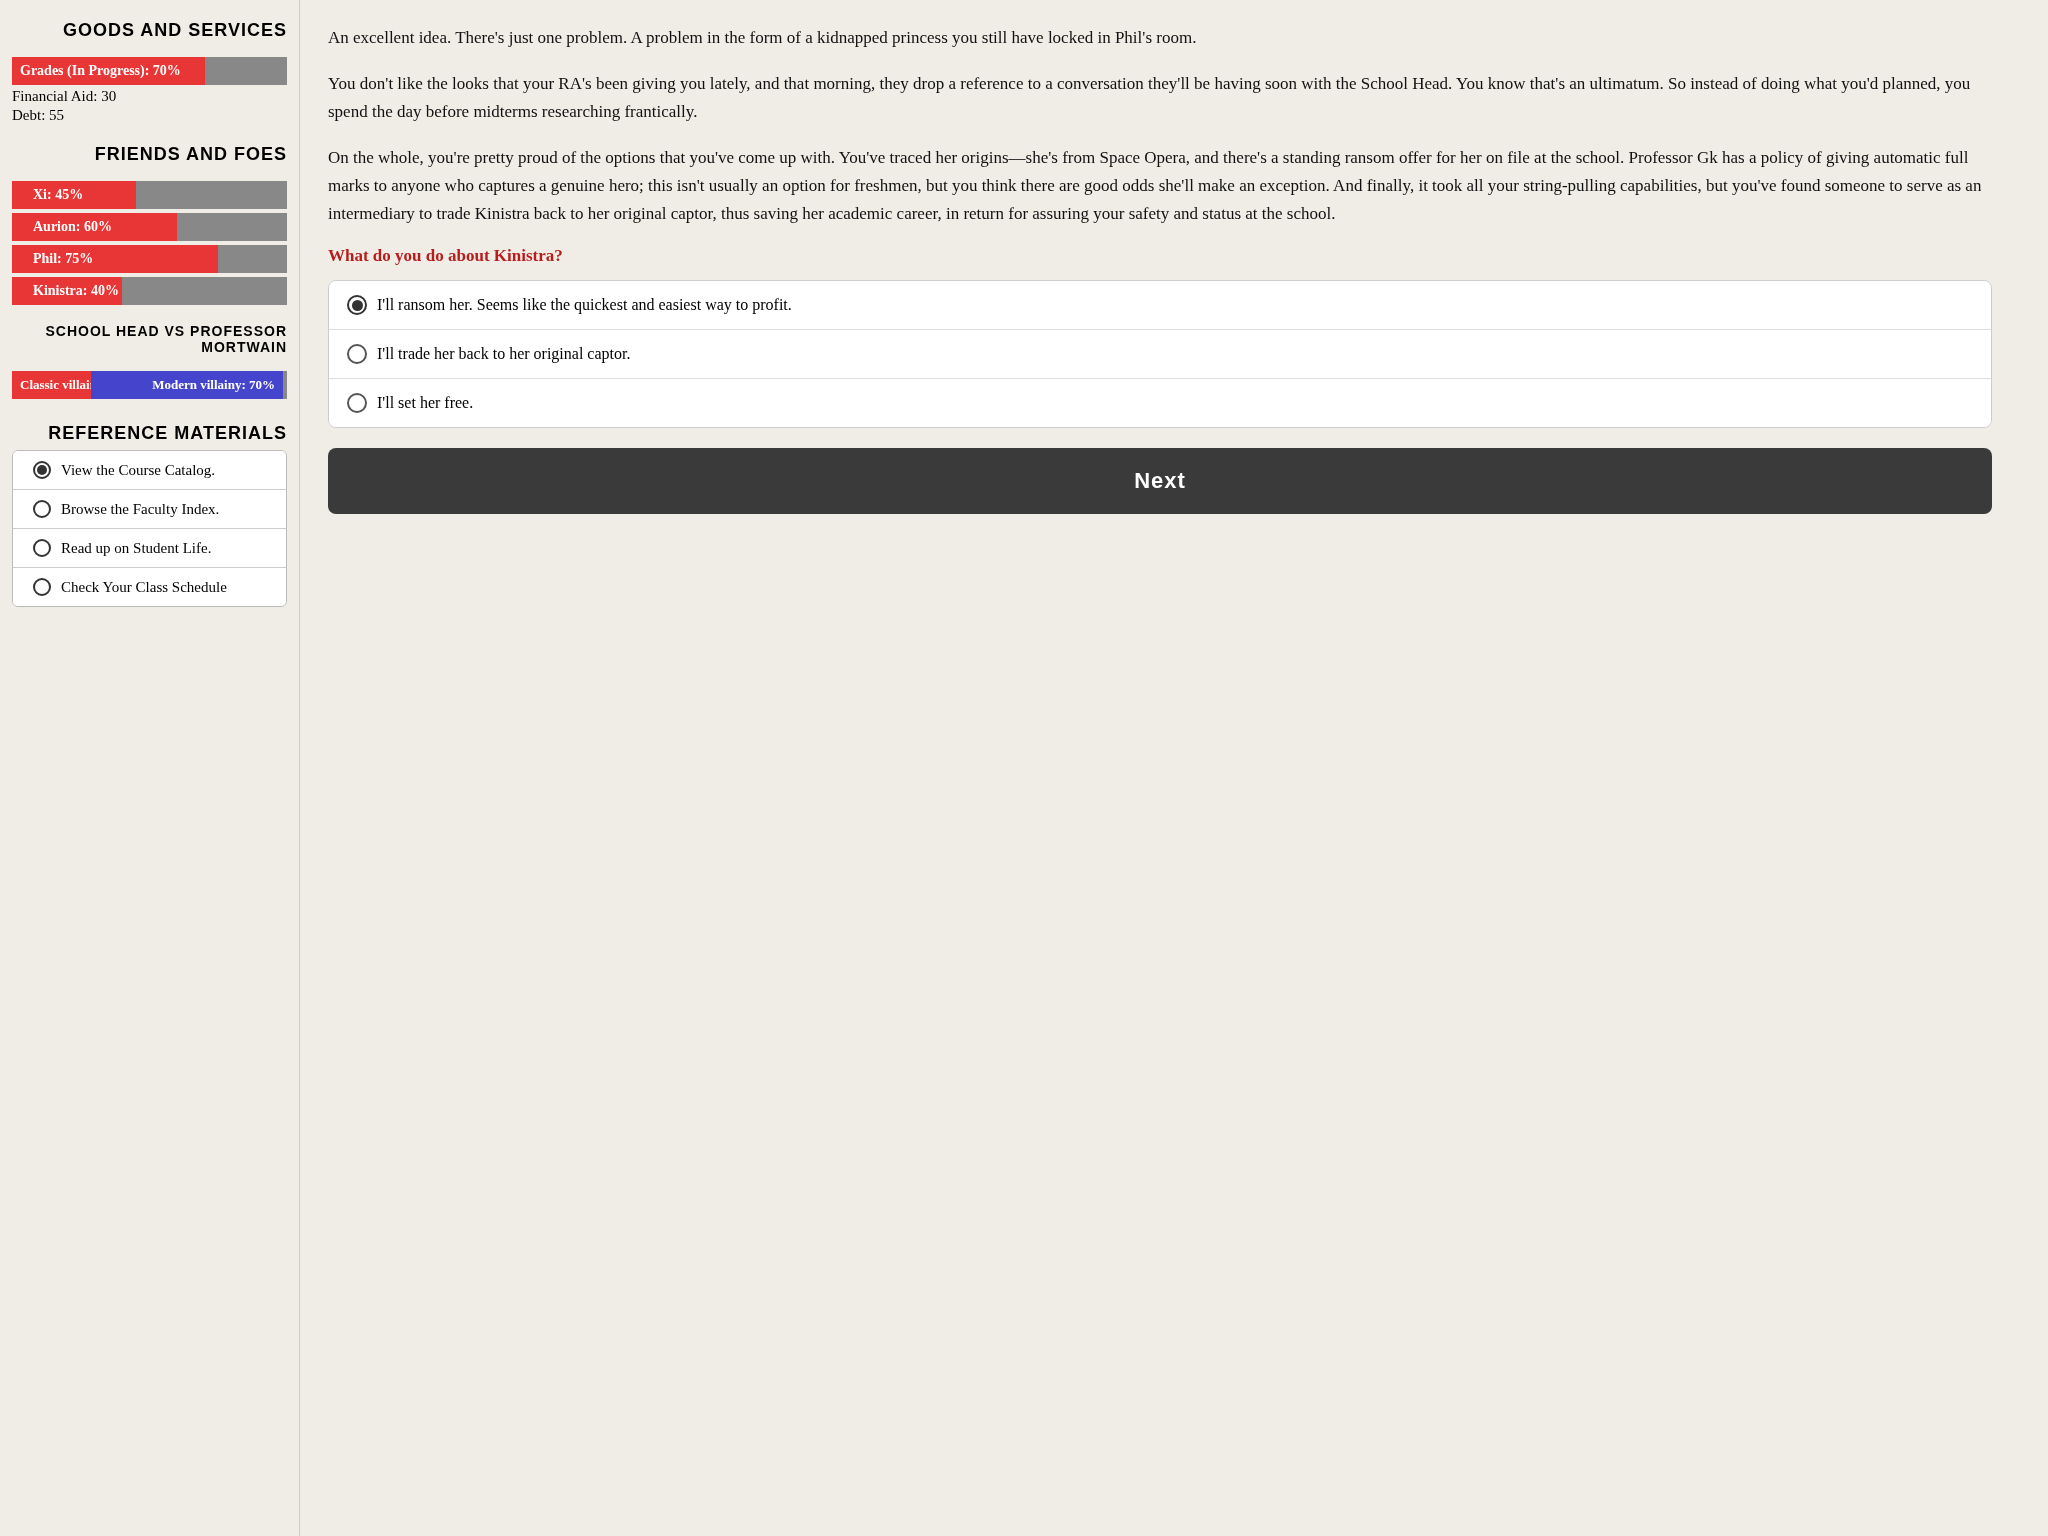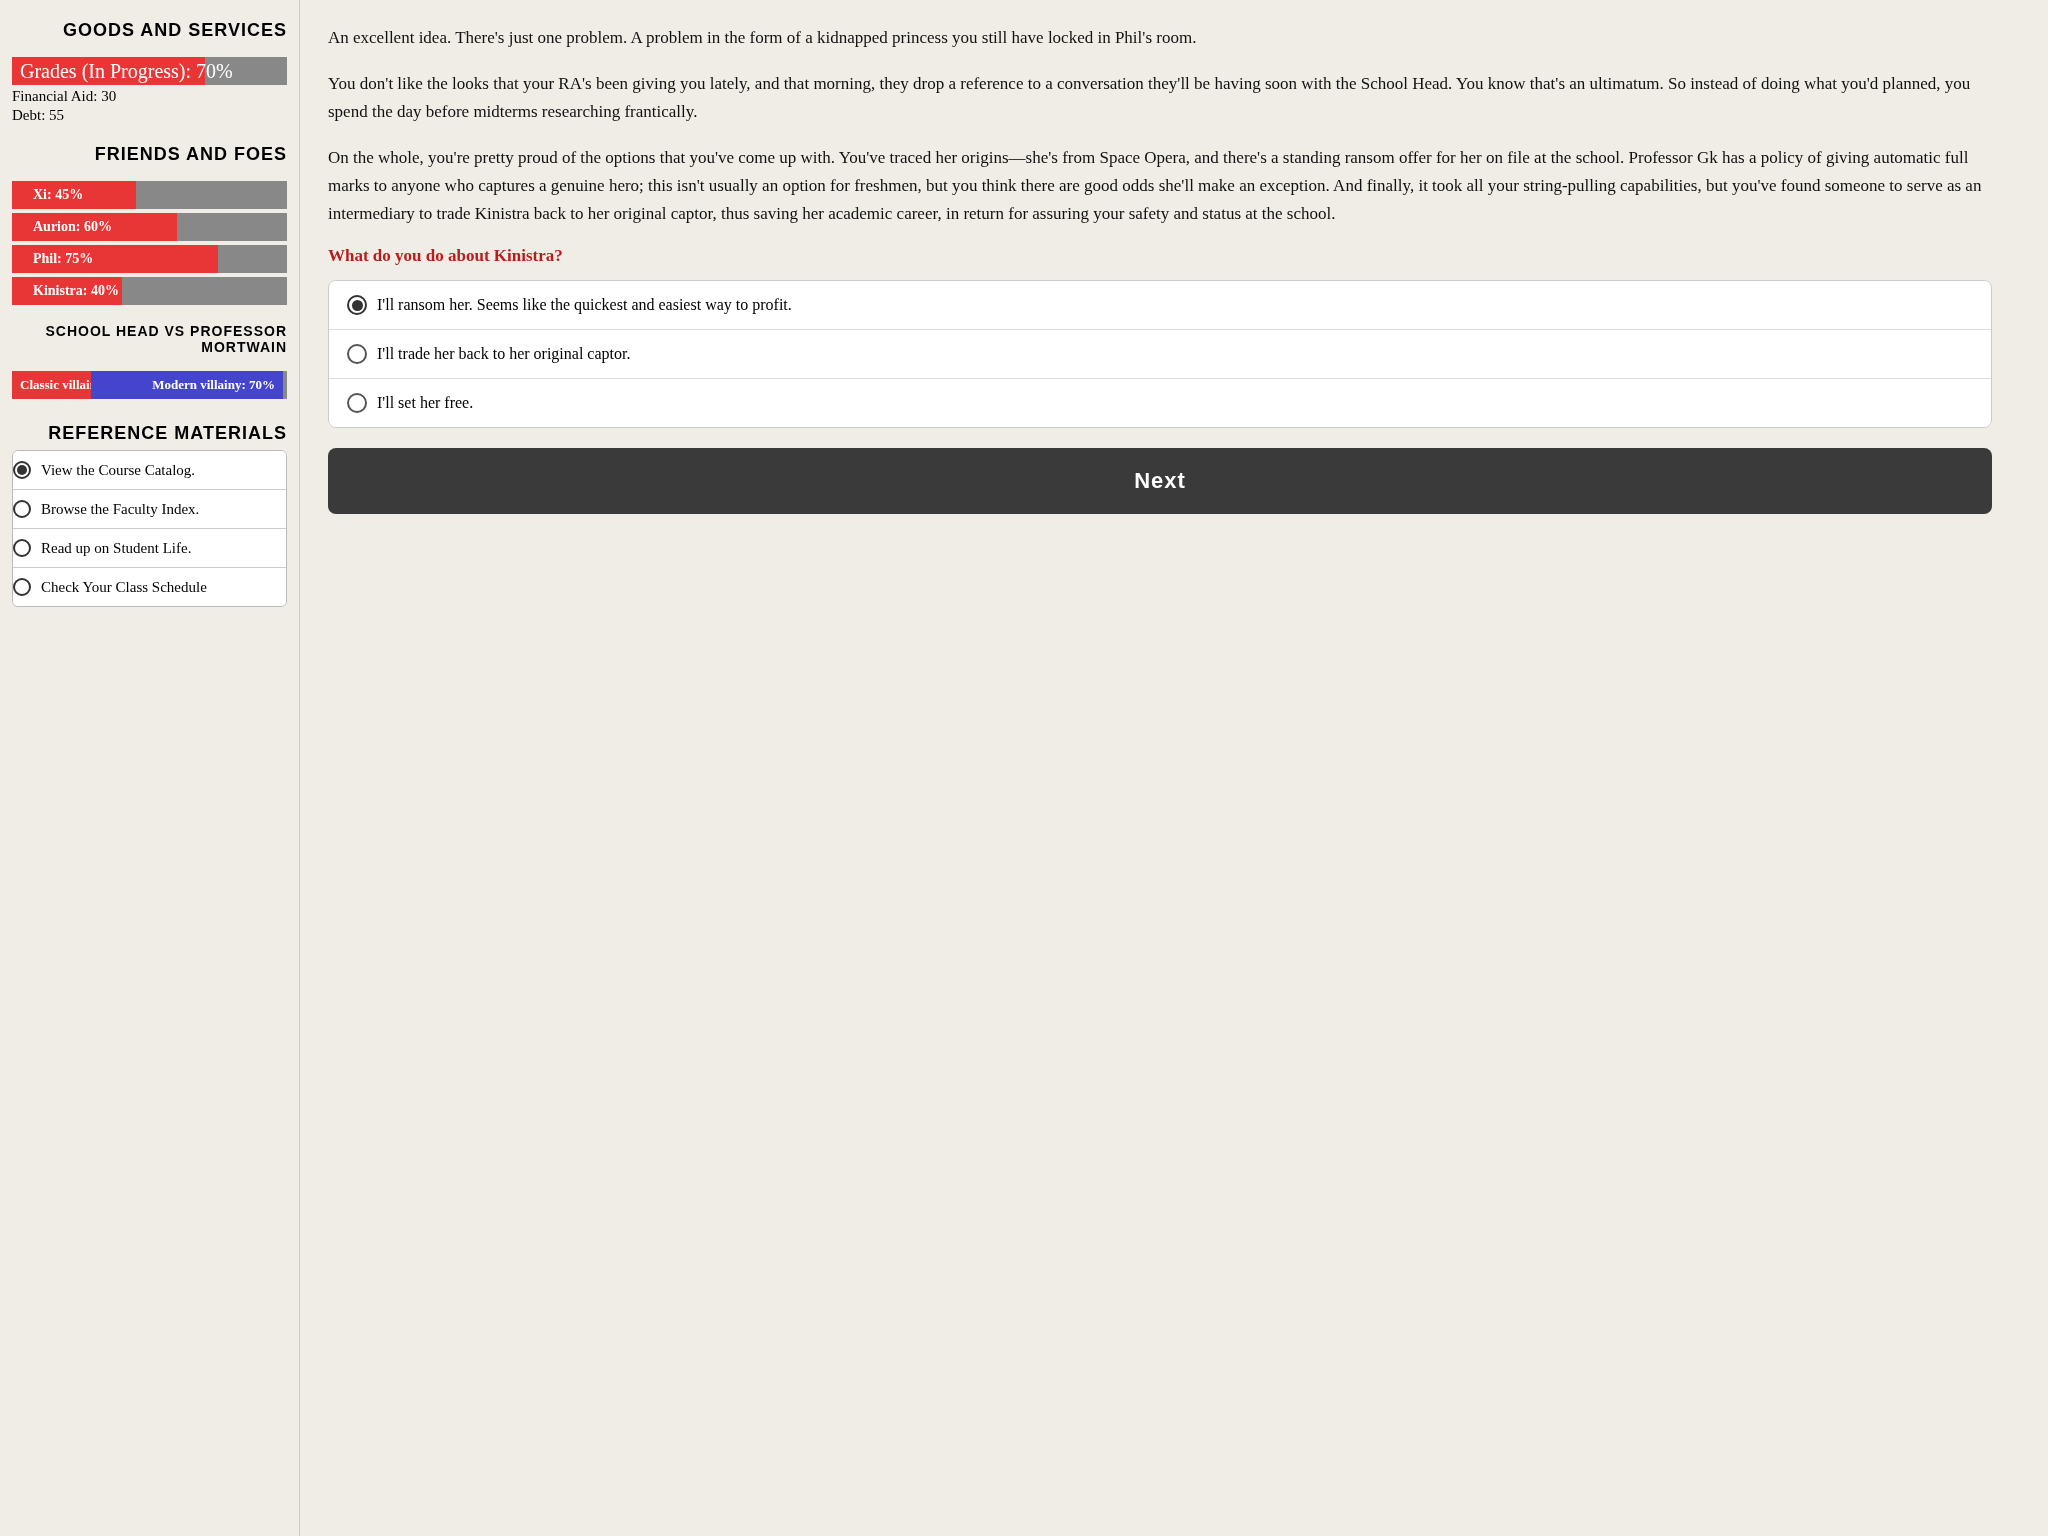--- a/index.html
+++ b/index.html
@@ -44,22 +44,22 @@
     }
     .progress-bar-inner {
       height: 100%;
       background: #e83535;
       display: flex;
       align-items: center;
       padding-left: 8px;
     }
     .progress-label {
       color: white;
-      font-size: 20px;
-      font-weight: normal;
+      font-size: 14px;
+      font-weight: bold;
       white-space: nowrap;
     }
     .stat-text {
       font-size: 15px;
       margin: 2px 0;
     }
     
     .friend-bar-outer {
       width: 100%;
       height: 28px;
@@ -116,21 +116,21 @@
     }
     .ref-list {
       border: 1px solid #bbb;
       border-radius: 6px;
       overflow: hidden;
       background: white;
     }
     .ref-item {
       display: flex;
       align-items: center;
-      padding: 10px 0;
+      padding: 10px 20px;
       border-bottom: 1px solid #ccc;
       cursor: pointer;
       font-size: 15px;
       gap: 10px;
       background: white;
     }
     .ref-item:last-child {
       border-bottom: none;
     }
     .radio-circle {

